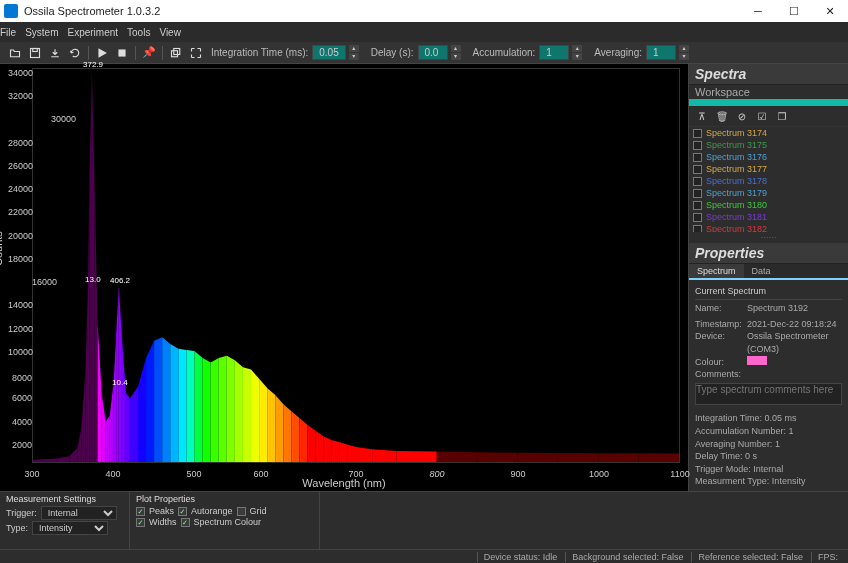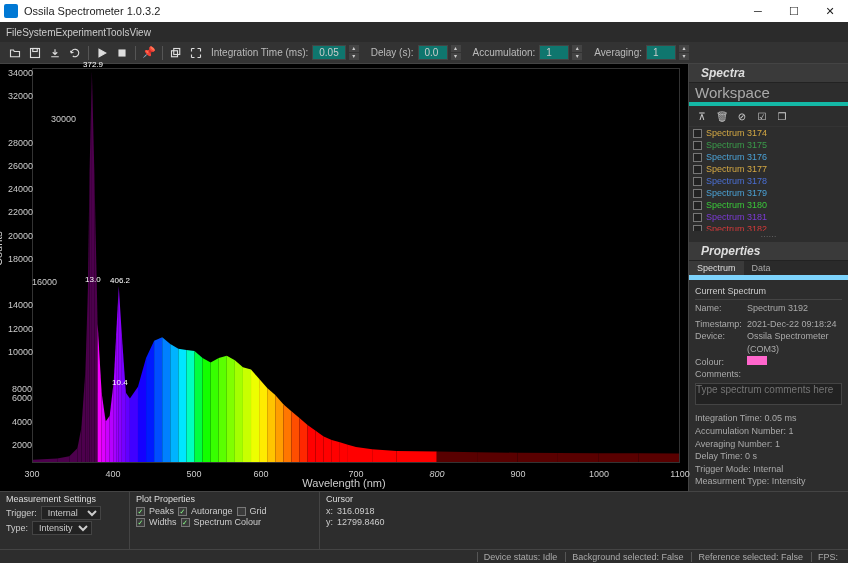--- a/index.html
+++ b/index.html
@@ -1,62 +1,62 @@
 <!DOCTYPE html>
 <html><head>
 <meta charset="utf-8">
 <style>
 *{margin:0;padding:0;box-sizing:border-box;font-family:"Segoe UI",Arial,sans-serif}
 html,body{width:848px;height:563px;background:#1e1e1e;color:#ccc;font-size:10px;overflow:hidden}
 .titlebar{height:22px;background:#fff;display:flex;align-items:center;padding-left:4px;color:#222}
 .titlebar .logo{width:14px;height:14px;background:#0078d4;border-radius:2px;margin-right:6px}
 .titlebar .title{flex:1;font-size:11px}
 .titlebar .wbtn{width:36px;height:22px;display:flex;align-items:center;justify-content:center;font-size:11px}
-.menubar{height:20px;background:#2b2b2b;display:flex;align-items:center;padding-left:6px;gap:0;font-size:10px;color:#ccc}
+.menubar{height:20px;background:#2b2b2b;display:flex;align-items:center;gap:9px;font-size:10px;color:#ccc}
 .menubar span{cursor:default}
 .toolbar{height:22px;background:#333;display:flex;align-items:center;padding-left:6px;gap:2px;font-size:10px;color:#ccc;border-bottom:1px solid #444}
 .tbtn{width:18px;height:18px;display:flex;align-items:center;justify-content:center;color:#ddd;font-size:11px}
 .tbtn svg{width:12px;height:12px;fill:none;stroke:#ddd;stroke-width:1.5}
 .tsep{width:1px;height:14px;background:#555;margin:0 2px}
 .tlabel{margin-left:4px;margin-right:2px;color:#bbb}
 .tval{background:#0f766e;padding:1px 6px;border:1px solid #444;min-width:30px}
 .tspin{display:flex;flex-direction:column;margin-left:1px}
 .tspin div{width:10px;height:7px;background:#444;margin-bottom:1px;font-size:6px;text-align:center;line-height:6px}
 .body{display:flex;height:calc(100% - 22px - 20px - 22px - 58px - 14px)}
 .plotwrap{flex:1;background:#000;position:relative;display:flex;flex-direction:column;padding:4px 8px 4px 4px}
 .plotinner{flex:1;position:relative;border:1px solid #333;margin-left:28px;margin-bottom:24px}
 .plotinner svg{position:absolute;inset:0;width:100%;height:100%}
 .yaxis-label{position:absolute;left:-2px;top:46%;transform:rotate(-90deg);transform-origin:left;color:#ccc;font-size:11px}
 .xaxis-label{position:absolute;left:50%;bottom:2px;transform:translateX(-50%);color:#ccc;font-size:11px}
 .ytick{position:absolute;left:8px;color:#ccc;font-size:9px;text-align:right;width:24px}
 .xtick{position:absolute;bottom:12px;color:#ccc;font-size:9px;transform:translateX(-50%)}
 .peak-lbl{position:absolute;color:#fff;font-size:8px}
 .right{width:160px;background:#2d2d2d;border-left:1px solid #444;display:flex;flex-direction:column}
-.panel-h{background:#3a3a3a;padding:2px 12px;font-size:12px;font-style:italic;font-weight:bold;color:#ddd;border-bottom:1px solid #222}
-.ws-sub{padding:1px 6px;font-size:15px;color:#aaa;border-bottom:4px solid #14b8a6}
+.panel-h{background:#3a3a3a;padding:2px 6px;font-size:14px;font-style:italic;font-weight:bold;color:#ddd;border-bottom:1px solid #222}
+.ws-sub{padding:1px 6px;font-size:11px;color:#aaa;border-bottom:7px solid #14b8a6}
 .ws-tools{display:flex;gap:6px;padding:3px 6px;border-bottom:1px solid #333}
 .ws-tools div{width:14px;height:14px;display:flex;align-items:center;justify-content:center;color:#ccc;font-size:10px}
 .speclist{flex:1;overflow:hidden;background:#2d2d2d}
 .srow{display:flex;align-items:center;padding:0 4px;height:12px;font-size:9px;gap:4px}
 .srow .cb{width:9px;height:9px;border:1px solid #777;background:#222}
 .dots{text-align:center;color:#666;font-size:8px;padding:1px}
-.props-tabs{display:flex;background:#2a2a2a;border-bottom:5px solid #7dd3fc}
+.props-tabs{display:flex;background:#2a2a2a;border-bottom:2px solid #7dd3fc}
 .props-tab{padding:2px 8px;font-size:9px;color:#aaa}
 .props-tab.active{background:#3a3a3a;color:#ddd}
 .props-body{padding:3px 6px;font-size:9px;color:#aaa;line-height:1.4}
 .props-body .hdr{color:#ccc;padding:2px 0;border-bottom:1px solid #444;margin-bottom:2px}
 .props-body .row{display:flex;gap:4px}
 .props-body .row .k{min-width:48px}
 .props-body .sw{width:20px;height:9px;background:#ff66cc;display:inline-block}
 .props-body textarea{width:100%;height:22px;background:#222;border:1px solid #444;color:#777;font-size:10px;padding:0;resize:none;margin-top:2px}
 .bottom{height:58px;background:#2d2d2d;display:flex;border-top:1px solid #444}
 .bsec{border-right:1px solid #444;padding:2px 6px;font-size:9px;color:#ccc}
 .bsec .h{font-size:9px;color:#ddd;margin-bottom:2px}
 .bsec .row{display:flex;align-items:center;gap:4px;margin-bottom:1px}
-.bsec select{background:#222;border:1px solid #444;color:#ccc;font-size:9px;padding:0 2px;width:60px;height:14px}
+.bsec select{background:#222;border:1px solid #444;color:#ccc;font-size:9px;padding:0 2px;width:76px;height:14px}
 .bsec .ck{width:9px;height:9px;border:1px solid #777;background:#3a3a3a;color:#8f8;font-size:7px;text-align:center;line-height:7px}
 .status{height:14px;background:#2d2d2d;border-top:1px solid #444;display:flex;align-items:center;justify-content:flex-end;padding-right:4px;font-size:9px;color:#aaa;gap:2px}
 .status span{border-left:1px solid #555;padding:0 6px}
 </style>
 </head>
 <body>
 
 <div class="titlebar">
   <div class="logo"></div>
   <div class="title">Ossila Spectrometer 1.0.3.2</div>
@@ -209,21 +209,21 @@
           <polygon points="560,380 560,371.50588235294117 600,371.61764705882354 600,380" fill="rgb(89,0,0)" stroke="none"></polygon>
           <polygon points="600,380 600,371.61764705882354 640,371.7294117647059 640,380" fill="rgb(89,0,0)" stroke="none"></polygon>
         </svg>
     </div>
     <div id="yticks"></div>
     <div id="xticks"></div>
     <div id="peaklabels"></div>
   <div class="ytick" style="top: 375.765px;">2000</div>
       <div class="ytick" style="top: 352.529px;">4000</div>
       <div class="ytick" style="top: 329.294px;">6000</div>
-      <div class="ytick" style="top: 320px;">8000</div>
+      <div class="ytick" style="top: 309px;">8000</div>
       <div class="ytick" style="top: 282.824px;">10000</div>
       <div class="ytick" style="top: 259.588px;">12000</div>
       <div class="ytick" style="top: 236.353px;">14000</div>
       <div class="ytick" style="top: 213.118px; margin-left: 24px;">16000</div>
       <div class="ytick" style="top: 189.882px;">18000</div>
       <div class="ytick" style="top: 166.647px;">20000</div>
       <div class="ytick" style="top: 143.412px;">22000</div>
       <div class="ytick" style="top: 120.176px;">24000</div>
       <div class="ytick" style="top: 96.9412px;">26000</div>
       <div class="ytick" style="top: 73.7059px;">28000</div>
@@ -365,31 +365,20 @@
       <span class="ck" style="color:transparent">.</span>
         <span>Grid</span>
     </div>
     <div class="row">
       <span class="ck">✓</span>
         <span>Widths</span>
       <span class="ck">✓</span>
         <span>Spectrum Colour</span>
     </div>
   </div>
-  <div class="bsec" style="flex:1;border-right:none">
-    <div class="h">Cursor</div>
-    <div class="row">
-        <span>x:</span>
-        <span>316.0918</span>
-      </div>
-    <div class="row">
-        <span>y:</span>
-        <span>12799.8460</span>
-      </div>
-  </div>
 </div>
 
 <div class="status">
   <span>Device status: Idle</span>
   <span>Background selected: False</span>
   <span>Reference selected: False</span>
   <span>FPS:</span>
 </div>
 
 </body></html>

